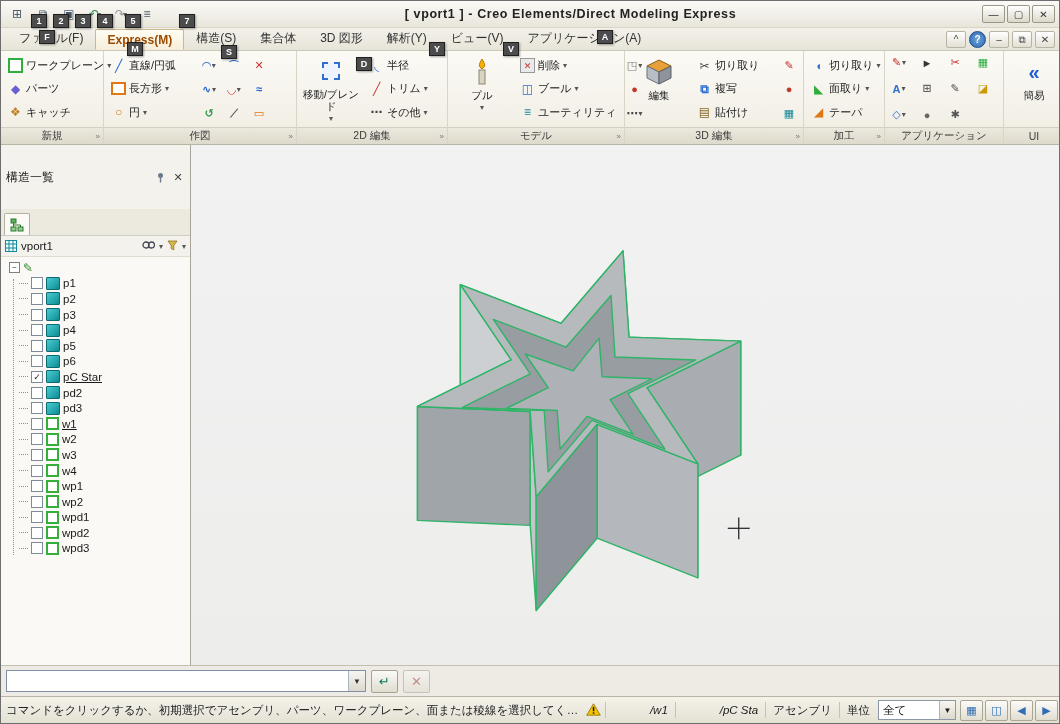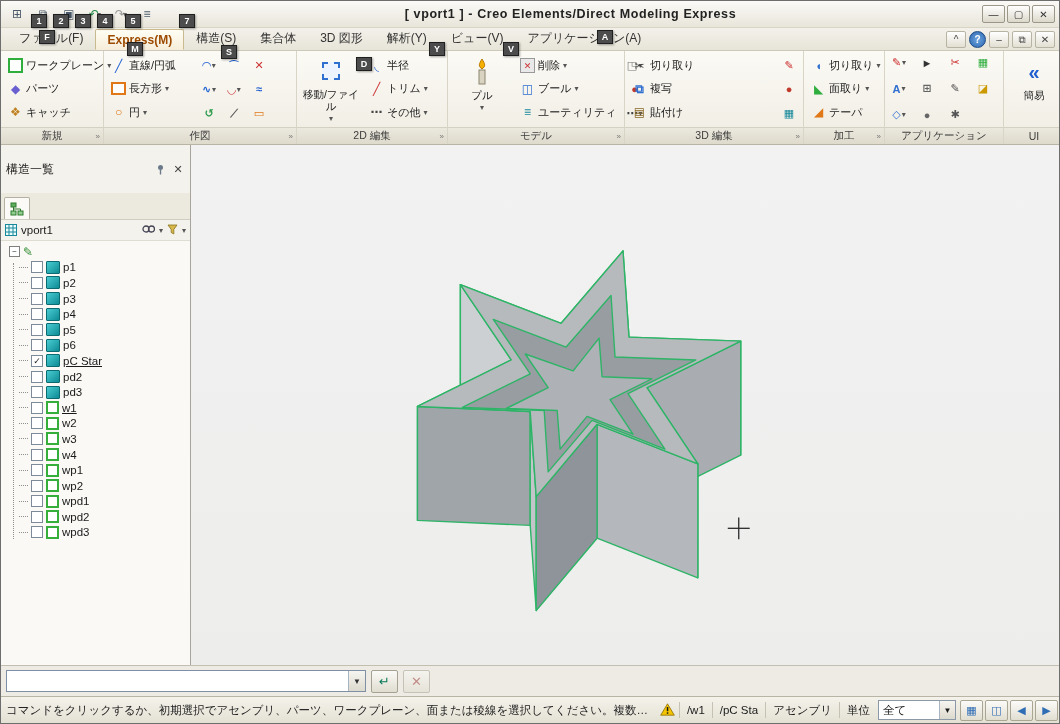--- a/index.html
+++ b/index.html
@@ -52,21 +52,21 @@
         border:1px solid transparent;border-radius:2px;font-size:11px;font-weight:bold;}
   .sgrid{display:grid;grid-template-columns:repeat(4,25px);grid-auto-rows:23px;align-content:center;}
   .box-green{width:11px;height:11px;border:2px solid #2fae3e;background:#fff;}
   .box-dash{width:14px;height:14px;border:2px dashed #2f6fd0;background:#eef4ff;}
   .box-rect{width:13px;height:9px;border:2px solid #e07818;background:#fff;}
   .ic-del{width:13px;height:13px;border:1px solid #999;background:#e9e9e9;color:#c33;font-size:9px;
         display:flex;align-items:center;justify-content:center;font-weight:bold;}
   
   .main{flex:1;display:flex;min-height:0;}
   .lpanel{width:189px;flex:none;display:flex;flex-direction:column;background:#f4f2ec;border-right:1px solid #a8a49a;}
-  .lp-head{height:32px;flex:none;display:flex;align-items:center;gap:4px;padding:8px 5px;font-size:12px;}
+  .lp-head{height:32px;flex:none;display:flex;align-items:center;gap:4px;padding:16px 5px;font-size:12px;}
   .lp-head .t{flex:1;}
   .lp-x{width:14px;height:14px;display:flex;align-items:center;justify-content:center;font-size:11px;color:#444;}
   .lp-tabs{height:24px;flex:none;display:flex;align-items:flex-end;padding:2px 3px 0;border-bottom:1px solid #cfccc0;background:#eceade;}
   .lp-tab{width:24px;height:21px;display:flex;align-items:center;justify-content:center;background:#fbfaf6;
           border:1px solid #b4b0a2;border-bottom:none;border-radius:2px 2px 0 0;}
   .lp-vport{height:20px;flex:none;display:flex;align-items:center;gap:4px;padding:0 4px;border-bottom:1px solid #dfdcd1;font-size:11.5px;}
   .lp-vport .v{flex:1;}
   .tree{flex:1;position:relative;background:#faf9f5;padding:3px 0 0 6px;font-size:11.5px;overflow:hidden;}
   .vline{position:absolute;left:12px;top:22px;height:276px;border-left:1px dotted #8f8f8f;}
   .trow{display:flex;align-items:center;height:15.6px;gap:3px;padding-left:2px;}
@@ -93,21 +93,21 @@
   .combo .cdd{width:16px;border-left:1px solid #a9b4c2;background:linear-gradient(#f6f5f0,#dcd9cd);
           display:flex;align-items:center;justify-content:center;font-size:8px;color:#333;}
   .cbtn{width:25px;height:21px;border:1px solid #a5a294;border-radius:2px;background:linear-gradient(#fafaf6,#e0ddd0);
         display:flex;align-items:center;justify-content:center;font-size:13px;}
   
   .statusbar{height:26px;flex:none;display:flex;align-items:center;background:linear-gradient(#f4f2ea,#e4e1d4);
              border-top:1px solid #b9b5a6;font-size:11.5px;}
   .sb-msg{flex:1;min-width:0;white-space:nowrap;overflow:hidden;text-overflow:ellipsis;padding:0 5px;color:#222;}
   .sb-sep{width:1px;height:16px;background:#c6c2b3;margin:0 2px;flex:none;}
   .sb-item{padding:0 5px;white-space:nowrap;flex:none;}
-  .sb-item.i{}
+  .sb-item.i{font-style:italic;margin-left:37px;}
   .sb-select{width:76px;height:18px;flex:none;background:#fff;border:1px solid #8a98a8;display:flex;align-items:center;margin:0 3px;}
   .sb-select .v{flex:1;padding:0 4px;}
   .sb-select .cdd{width:15px;height:100%;border-left:1px solid #a9b4c2;background:linear-gradient(#f6f5f0,#dcd9cd);
           display:flex;align-items:center;justify-content:center;font-size:8px;}
   .sb-btn{width:21px;height:19px;flex:none;border:1px solid #a9a694;border-radius:2px;margin:0 1px;
           background:linear-gradient(#fbfbf8,#e1ded1);display:flex;align-items:center;justify-content:center;
           font-size:11px;color:#2f6db5;font-weight:bold;}
 </style>
 </head>
 <body>
@@ -232,21 +232,21 @@
           <span class="lau">»</span>
         </div>
     </div>
 
     <div class="rgroup" style="width:150px;">
       <div class="rc">
         <div class="rbig">
           <span class="icbig">
               <span class="box-dash"></span>
             </span>
-          <span>移動/ファイル</span>
+          <span>移動/ブレンド</span>
             <span class="dd">▾</span>
         </div>
         <div class="rcol" style="flex:1;">
           <div class="rbtn">
               <span class="ic" style="color:#1f5fd0;">◟</span>
               <span>半径</span>
             </div>
           <div class="rbtn">
               <span class="ic" style="color:#c33;">╱</span>
               <span>トリム</span>
@@ -302,20 +302,30 @@
         </div>
       </div>
       <div class="rlabel">
           <span>モデル</span>
           <span class="lau">»</span>
         </div>
     </div>
 
     <div class="rgroup" style="width:178px;">
       <div class="rc">
+        <div class="rbig">
+          <span class="icbig">
+            <svg width="28" height="28" viewBox="0 0 28 28">
+              <polygon points="14,2 26,8 14,14 2,8" fill="#e8a13a" stroke="#8a5a10" stroke-width="1"></polygon>
+              <polygon points="2,8 14,14 14,26 2,20" fill="#b8bec6" stroke="#6a7078" stroke-width="1"></polygon>
+              <polygon points="26,8 14,14 14,26 26,20" fill="#8d949c" stroke="#5a6068" stroke-width="1"></polygon>
+            </svg>
+          </span>
+          <span>編集</span>
+        </div>
         <div class="rcol" style="flex:1;">
           <div class="rbtn">
               <span class="ic" style="color:#444;">✂</span>
               <span>切り取り</span>
             </div>
           <div class="rbtn">
               <span class="ic" style="color:#2f6fd0;">⧉</span>
               <span>複写</span>
             </div>
           <div class="rbtn">

